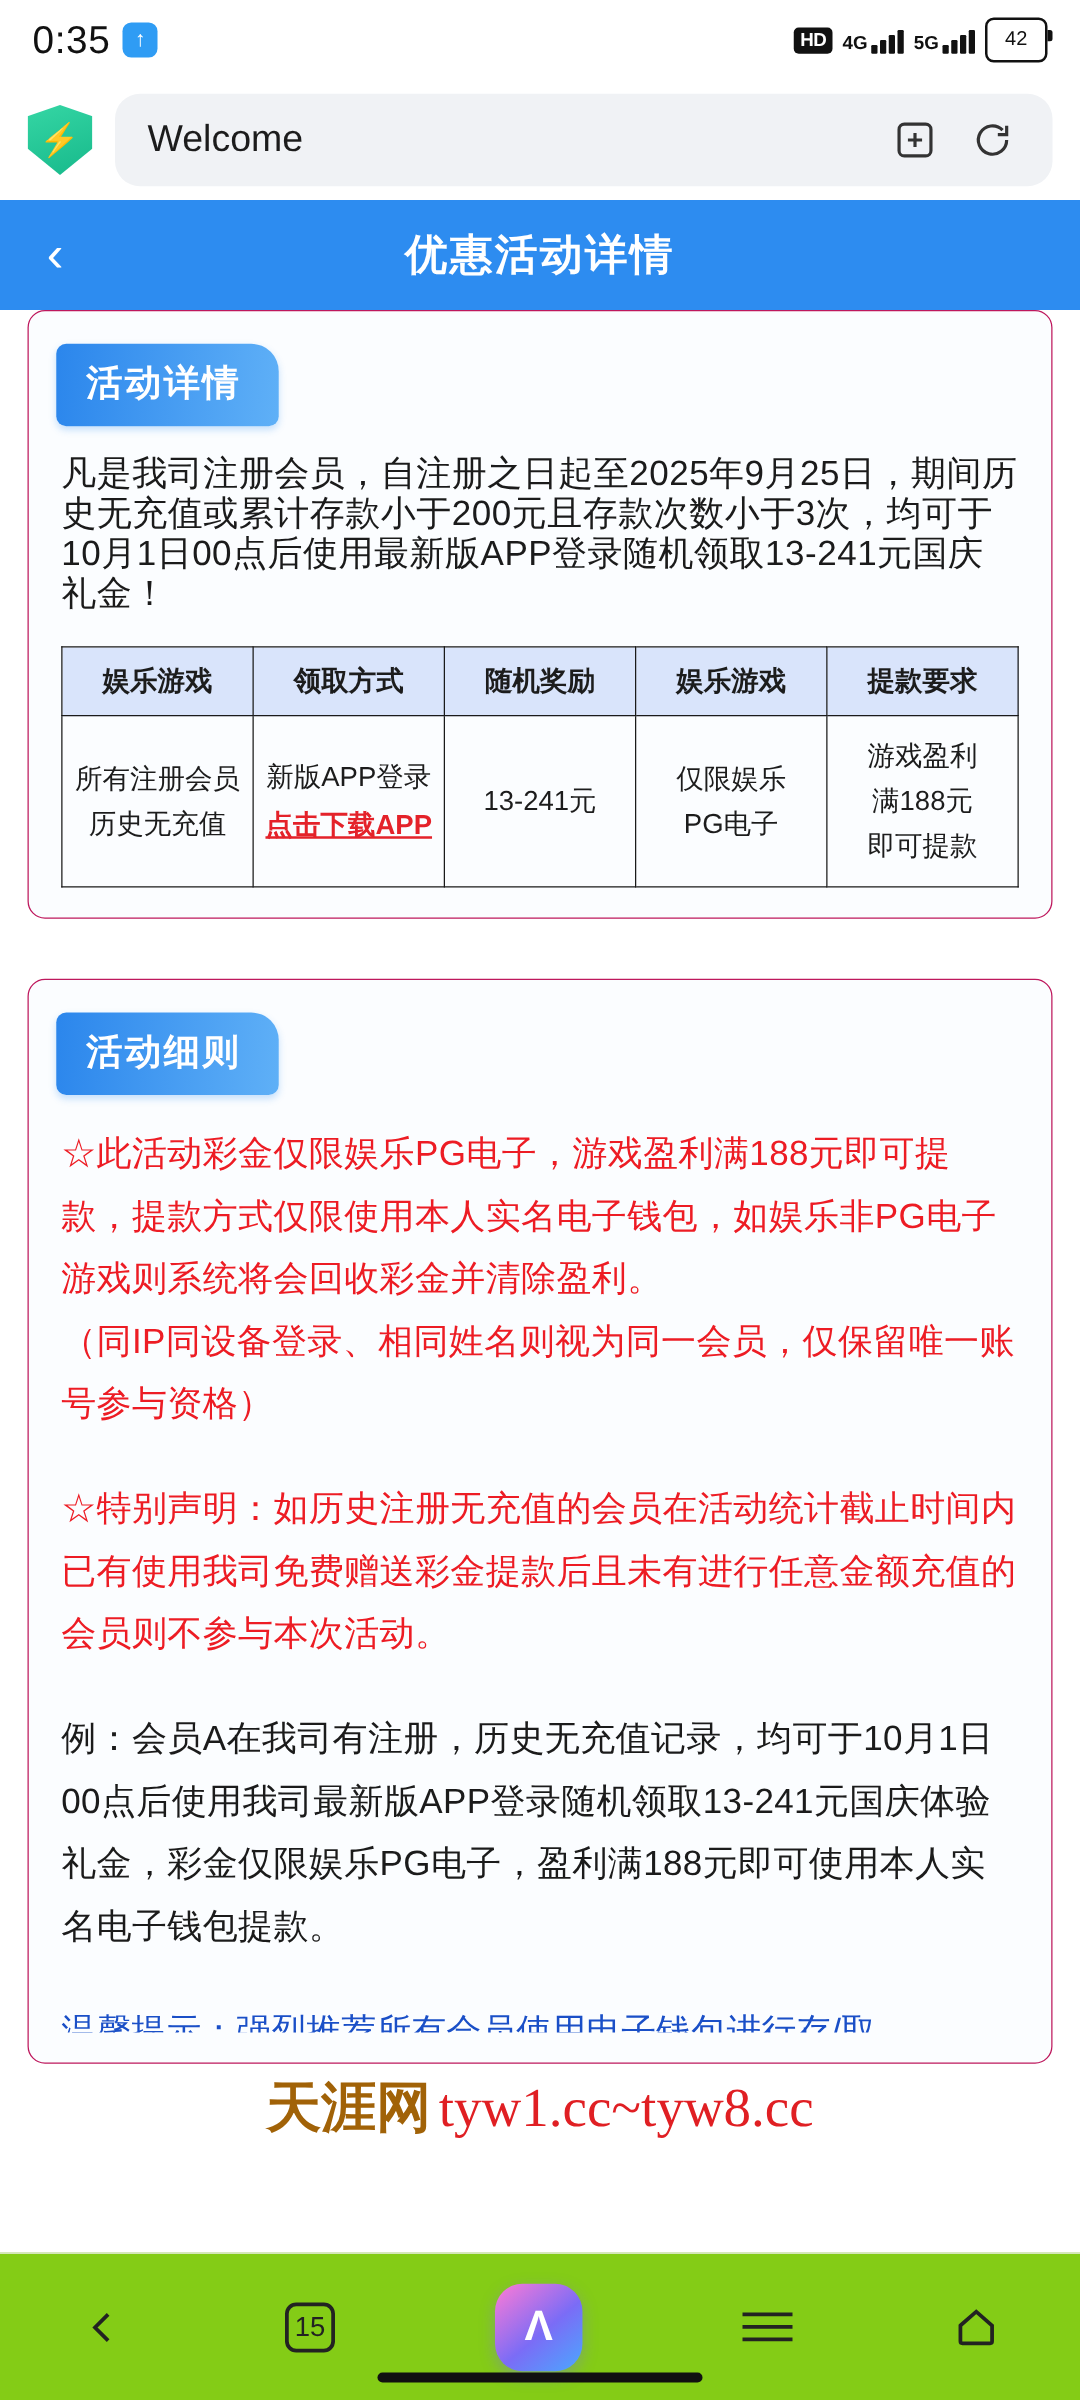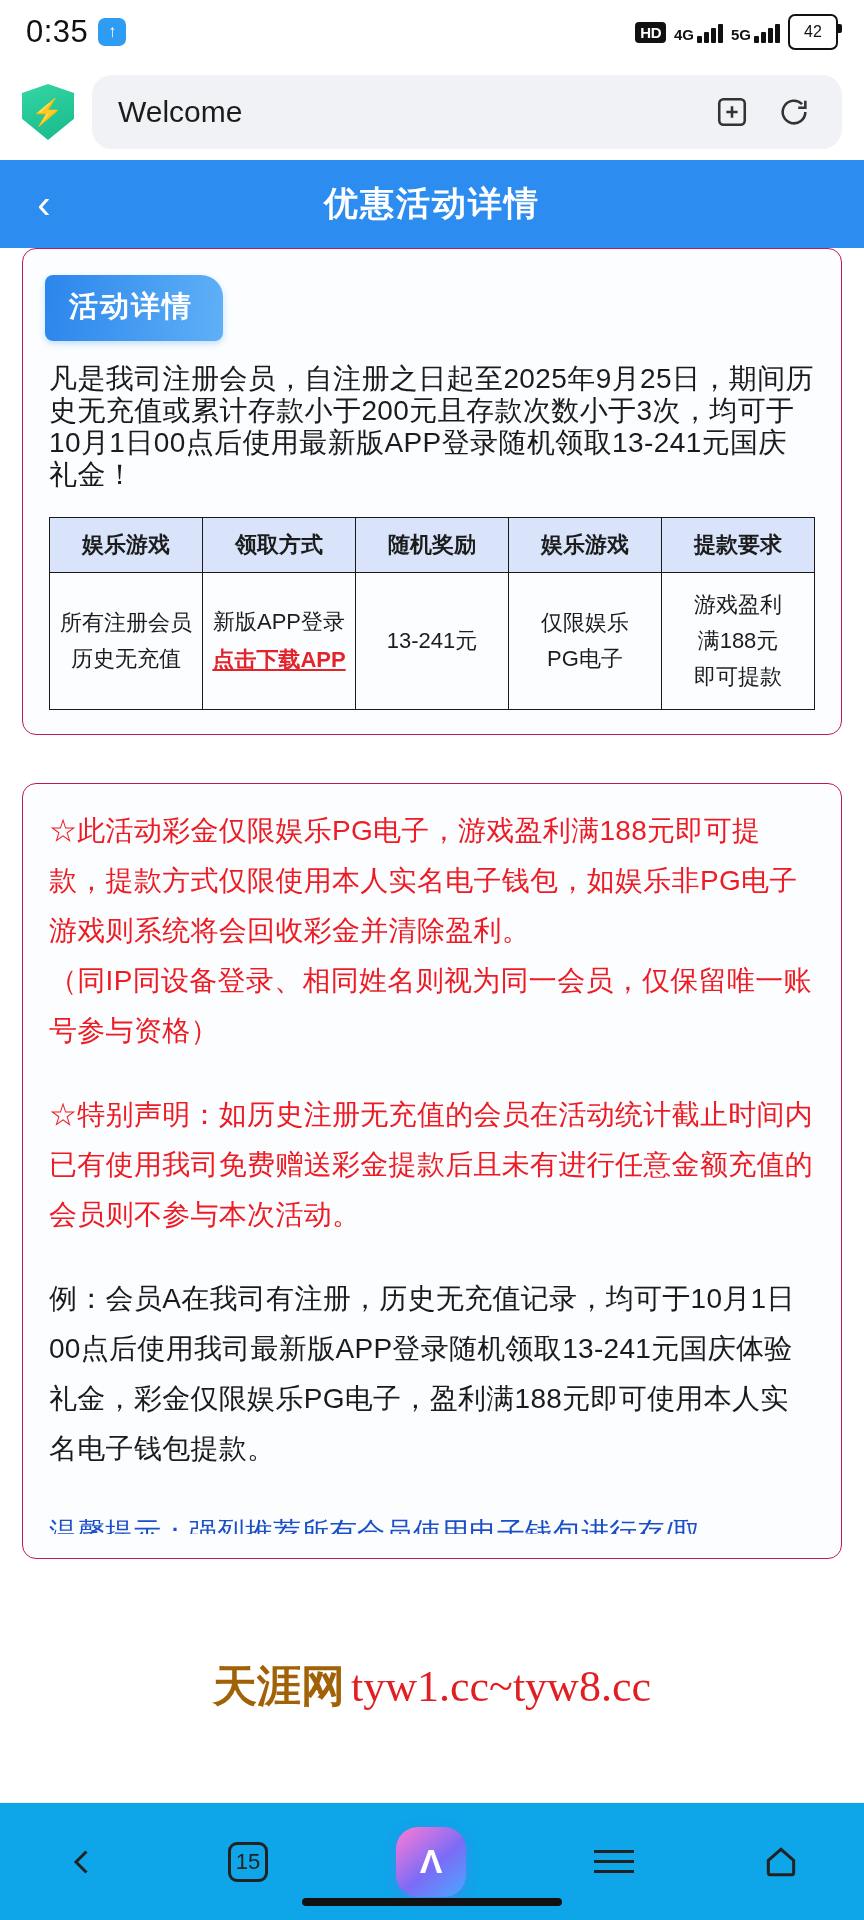--- a/index.html
+++ b/index.html
@@ -228,21 +228,21 @@
     text-shadow: 1px 1px 0 #fff;
   }
   .wm-en {
     font-size: 44px; color: #e01f23;
     font-family: "Liberation Serif", serif;
   }
 
   
   .bottomnav {
     flex: 0 0 118px;
-    background: #0ea5e9;
+    background: #84cc16;
     display: flex;
     align-items: center;
     justify-content: space-around;
     position: relative;
     border-top: 1px solid #eee;
   }
   .nav-ic { color: #222; display: flex; align-items: center; justify-content: center; }
   .tabcount {
     width: 40px; height: 40px; border: 3px solid #222; border-radius: 9px;
     font-size: 22px; display: flex; align-items: center; justify-content: center;
@@ -358,20 +358,21 @@
                 <span>满188元</span><br>
                 <span>即可提款</span>
               </td>
             </tr>
           </tbody>
         </table>
       </div>
     </div>
 
     <div class="card">
+      <div class="card-tag">活动细则</div>
       <div class="card-body">
         <div class="rule-red">☆此活动彩金仅限娱乐PG电子，游戏盈利满188元即可提款，提款方式仅限使用本人实名电子钱包，如娱乐非PG电子游戏则系统将会回收彩金并清除盈利。</div>
         <div class="rule-red">（同IP同设备登录、相同姓名则视为同一会员，仅保留唯一账号参与资格）</div>
         <div class="gap"></div>
         <div class="rule-red">☆特别声明：如历史注册无充值的会员在活动统计截止时间内已有使用我司免费赠送彩金提款后且未有进行任意金额充值的会员则不参与本次活动。</div>
         <div class="gap"></div>
         <div class="rule-black">例：会员A在我司有注册，历史无充值记录，均可于10月1日00点后使用我司最新版APP登录随机领取13-241元国庆体验礼金，彩金仅限娱乐PG电子，盈利满188元即可使用本人实名电子钱包提款。</div>
         <div class="gap"></div>
         <div class="clipped">温馨提示：强烈推荐所有会员使用电子钱包进行存/取</div>
       </div>

